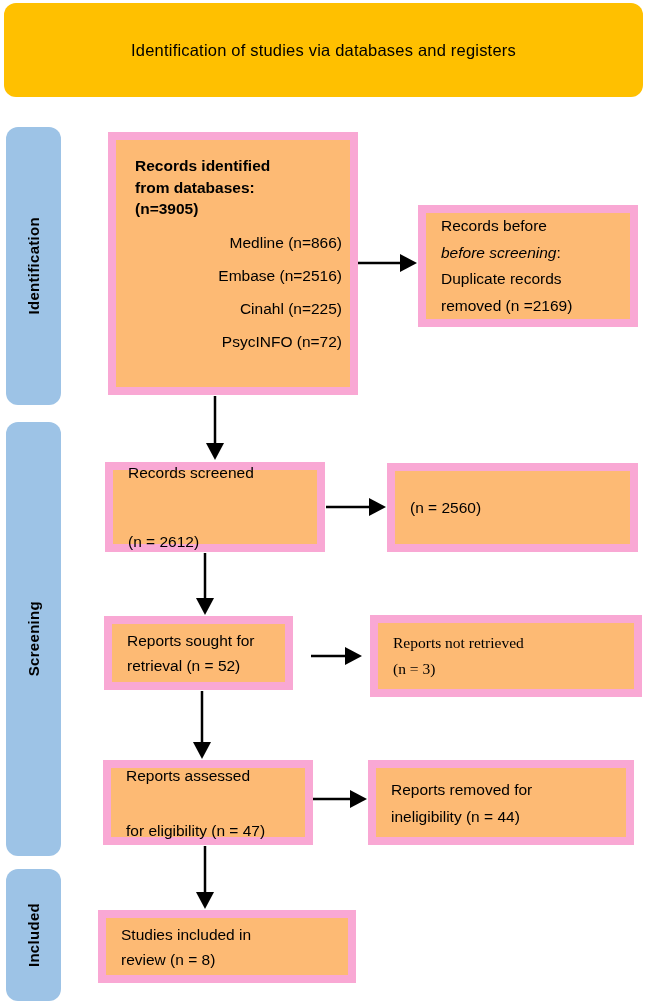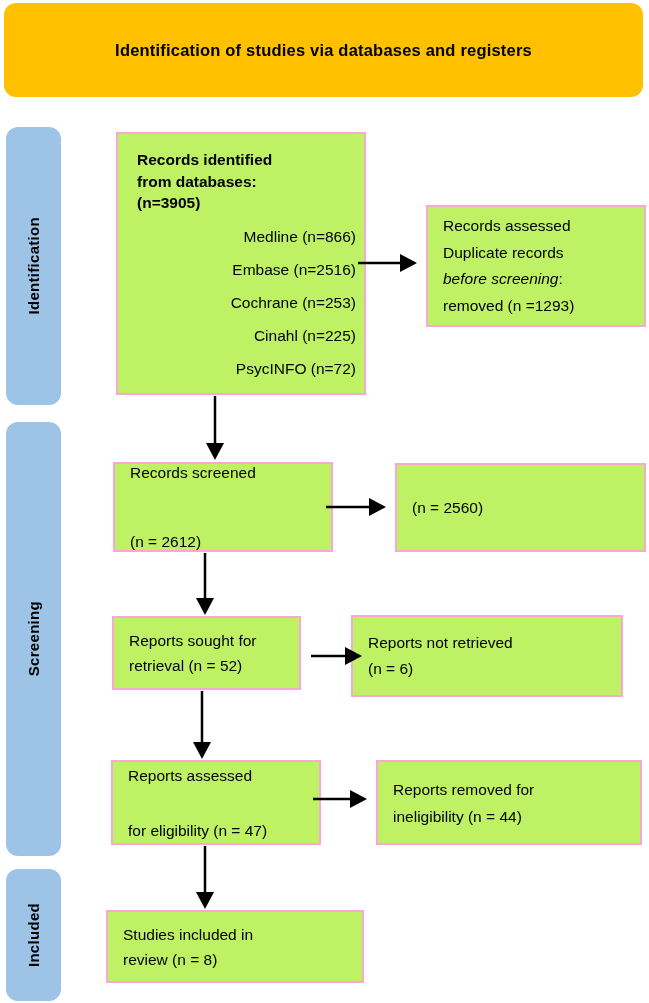--- a/index.html
+++ b/index.html
@@ -15,21 +15,21 @@
 
   
   .banner {
     position: absolute;
     left: 4px; top: 3px;
     width: 639px; height: 94px;
     background: #FFC000;
     border-radius: 12px;
     display: flex; align-items: center; justify-content: center;
   }
-  .banner span { font-size: 16.5px; font-weight: bold; letter-spacing: 0.2px; }
+  .banner span { font-size: 16.5px; font-weight: normal; letter-spacing: 0.2px; }
 
   
   .stage {
     position: absolute;
     left: 6px; width: 55px;
     background: #9DC3E6;
     border-radius: 12px;
     display: flex; align-items: center; justify-content: center;
   }
   .stage-identification { top: 127px; height: 278px; }
@@ -41,39 +41,38 @@
     font-weight: bold;
     font-size: 15px;
     letter-spacing: 0.3px;
     white-space: nowrap;
   }
 
   
   .fbox {
     position: absolute;
     box-sizing: border-box;
-    border: 2px solid #f9a8d4;
-    background: #bef264;
+    border: 8px solid #f9a8d4;
+    background: #fdba74;
     font-size: 15.5px;
     line-height: 27px;
-    margin-left: 8px;
   }
   .fbox.center2 {
     display: flex; flex-direction: column; justify-content: center;
     padding-left: 15px; padding-right: 6px;
   }
   .box-identified { left: 108px; top: 132px; width: 250px; height: 263px; padding: 15px 8px 0 19px; line-height: 21.5px; }
   .box-identified .head { font-weight: bold; margin-bottom: 12px; }
   .box-identified .db { margin-top: 12px; line-height: 21px; text-align: right; }
 
   .box-removed   { left: 418px; top: 205px; width: 220px; height: 122px; line-height: 26.5px; }
   .box-screened  { left: 105px; top: 462px; width: 220px; height: 90px; gap: 42px; }
   .box-excluded  { left: 387px; top: 463px; width: 251px; height: 89px; }
   .box-sought    { left: 104px; top: 616px; width: 189px; height: 74px; line-height: 25px; }
-  .box-notretr   { left: 343px; top: 615px; width: 272px; height: 82px; line-height: 26px; }
+  .box-notretr   { left: 370px; top: 615px; width: 272px; height: 82px; line-height: 26px; font-family: Liberation Serif, serif; }
   .box-assessed  { left: 103px; top: 760px; width: 210px; height: 85px; gap: 28px; }
   .box-ineligible{ left: 368px; top: 760px; width: 266px; height: 85px; }
   .box-included  { left: 98px;  top: 910px; width: 258px; height: 73px; line-height: 25px; }
 
   .arrows {
     position: absolute; left: 0; top: 0;
     width: 649px; height: 1003px;
     pointer-events: none;
   }
   .arrows line { stroke: #000; stroke-width: 2.5; }
@@ -99,49 +98,48 @@
   </div>
 
   <div class="fbox box-identified">
     <div class="head">
       <div>Records identified</div>
       <div>from databases:</div>
       <div>(n=3905)</div>
     </div>
     <div class="db">Medline (n=866)</div>
     <div class="db">Embase (n=2516)</div>
-    <div class="db">Cochrane (n=253)</div>
     <div class="db">Cinahl (n=225)</div>
     <div class="db">PsycINFO (n=72)</div>
   </div>
 
   <div class="fbox box-removed center2">
-    <div>Records assessed</div>
+    <div>Records before</div>
+    <div><em>before screening</em><span>:</span></div>
     <div>Duplicate records</div>
-    <div><em>before screening</em><span>:</span></div>
-    <div>removed (n =1293)</div>
+    <div>removed (n =2169)</div>
   </div>
 
   <div class="fbox box-screened center2">
     <div>Records screened</div>
     <div>(n = 2612)</div>
   </div>
 
   <div class="fbox box-excluded center2">
     <div>(n = 2560)</div>
   </div>
 
   <div class="fbox box-sought center2">
     <div>Reports sought for</div>
     <div>retrieval (n = 52)</div>
   </div>
 
   <div class="fbox box-notretr center2">
     <div>Reports not retrieved</div>
-    <div>(n = 6)</div>
+    <div>(n = 3)</div>
   </div>
 
   <div class="fbox box-assessed center2">
     <div>Reports assessed</div>
     <div>for eligibility (n = 47)</div>
   </div>
 
   <div class="fbox box-ineligible center2">
     <div>Reports removed for</div>
     <div>ineligibility (n = 44)</div>

